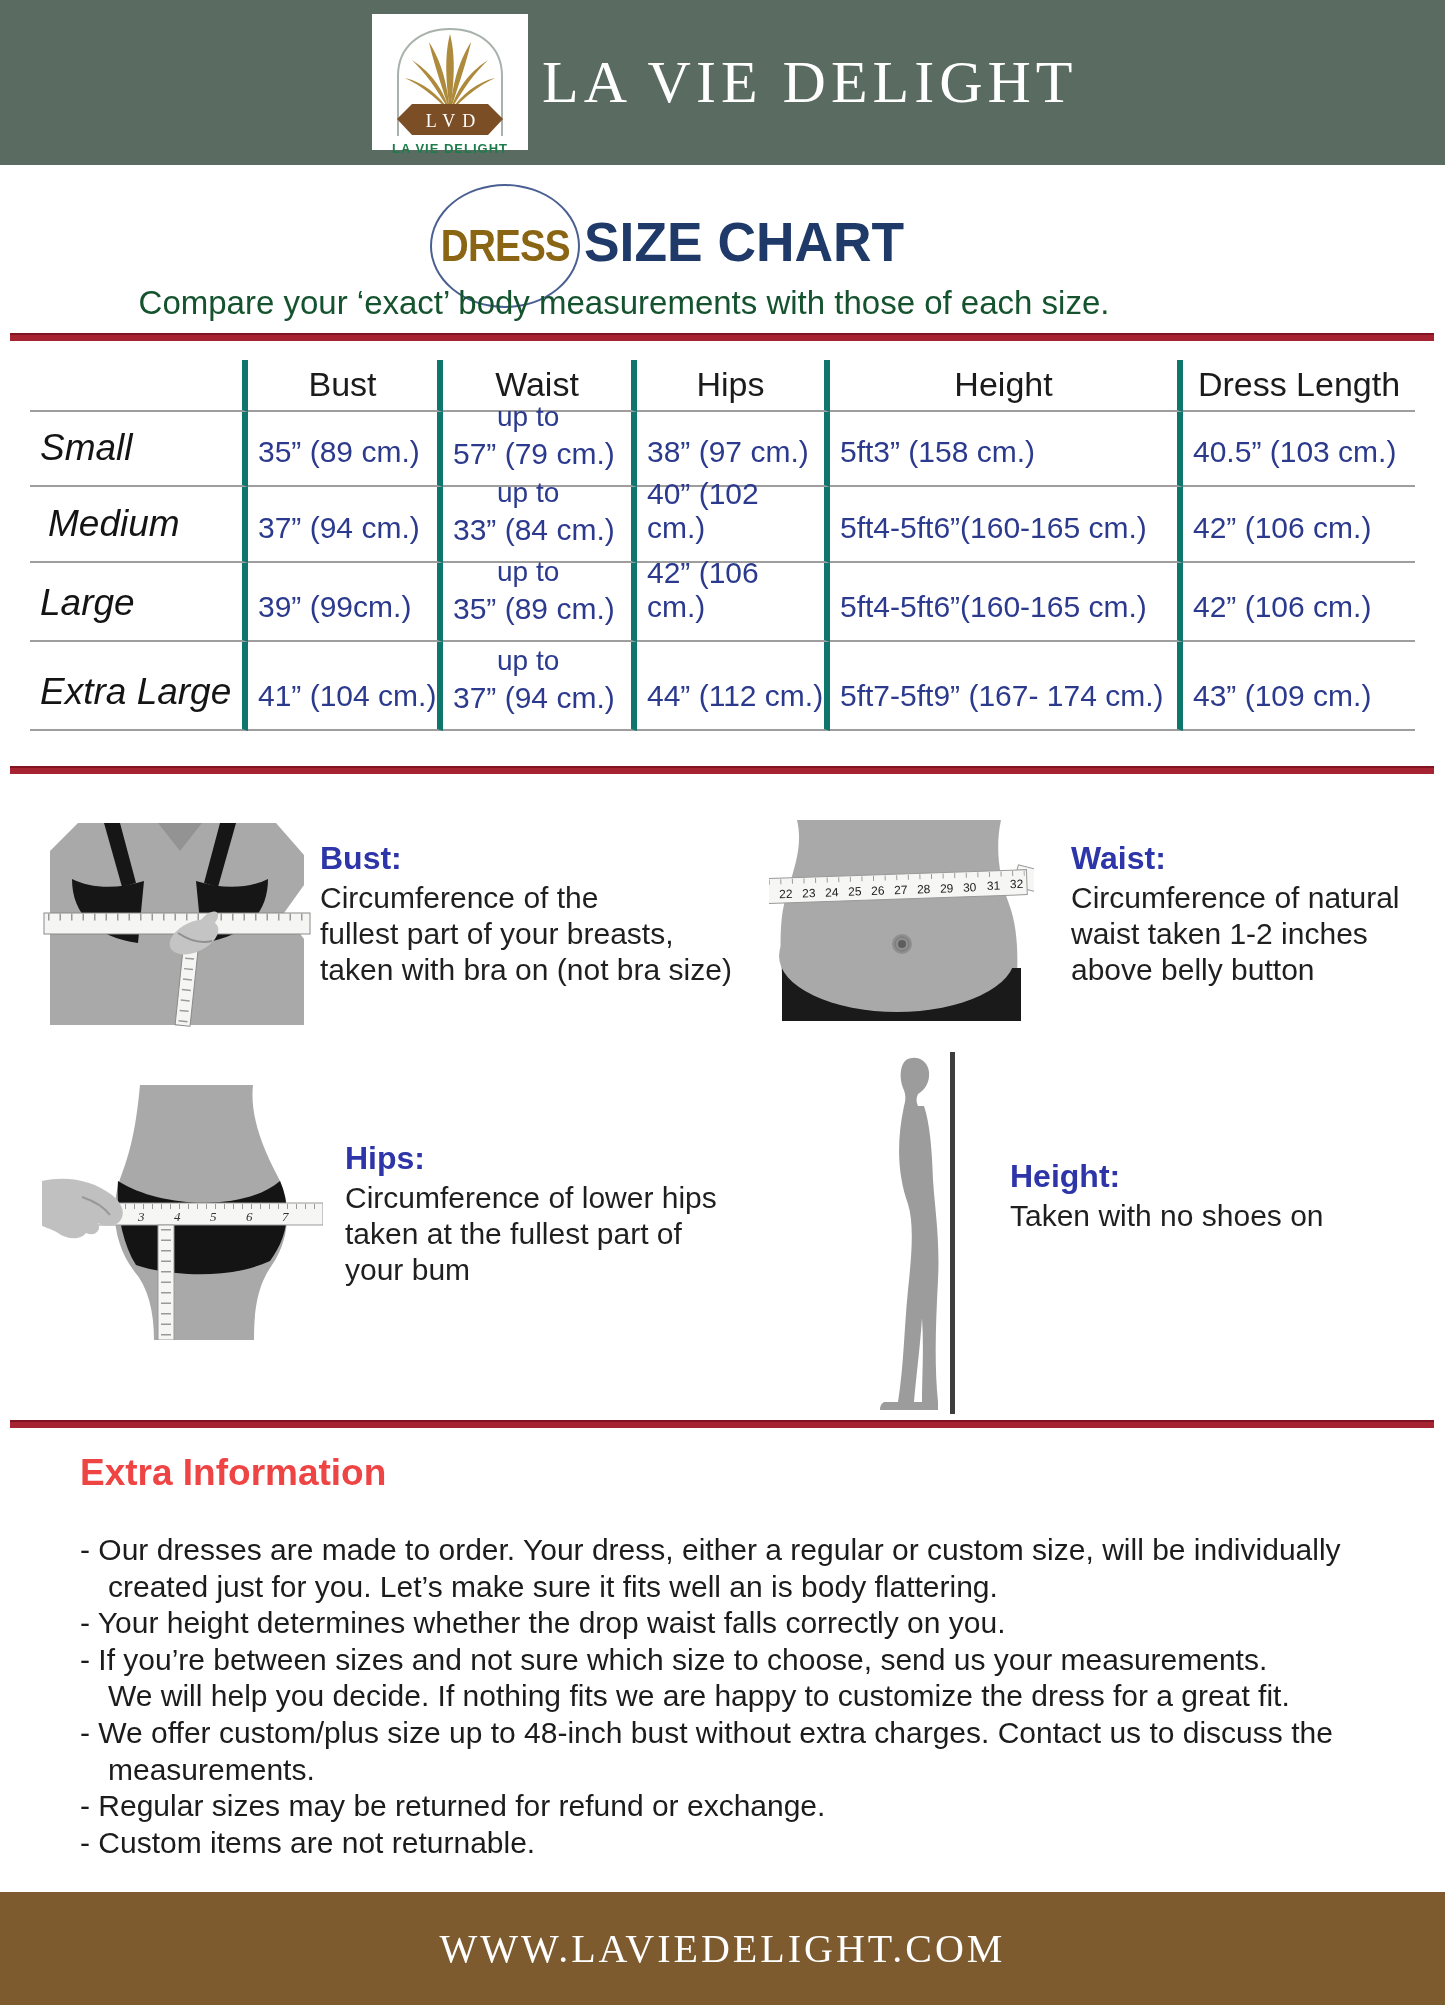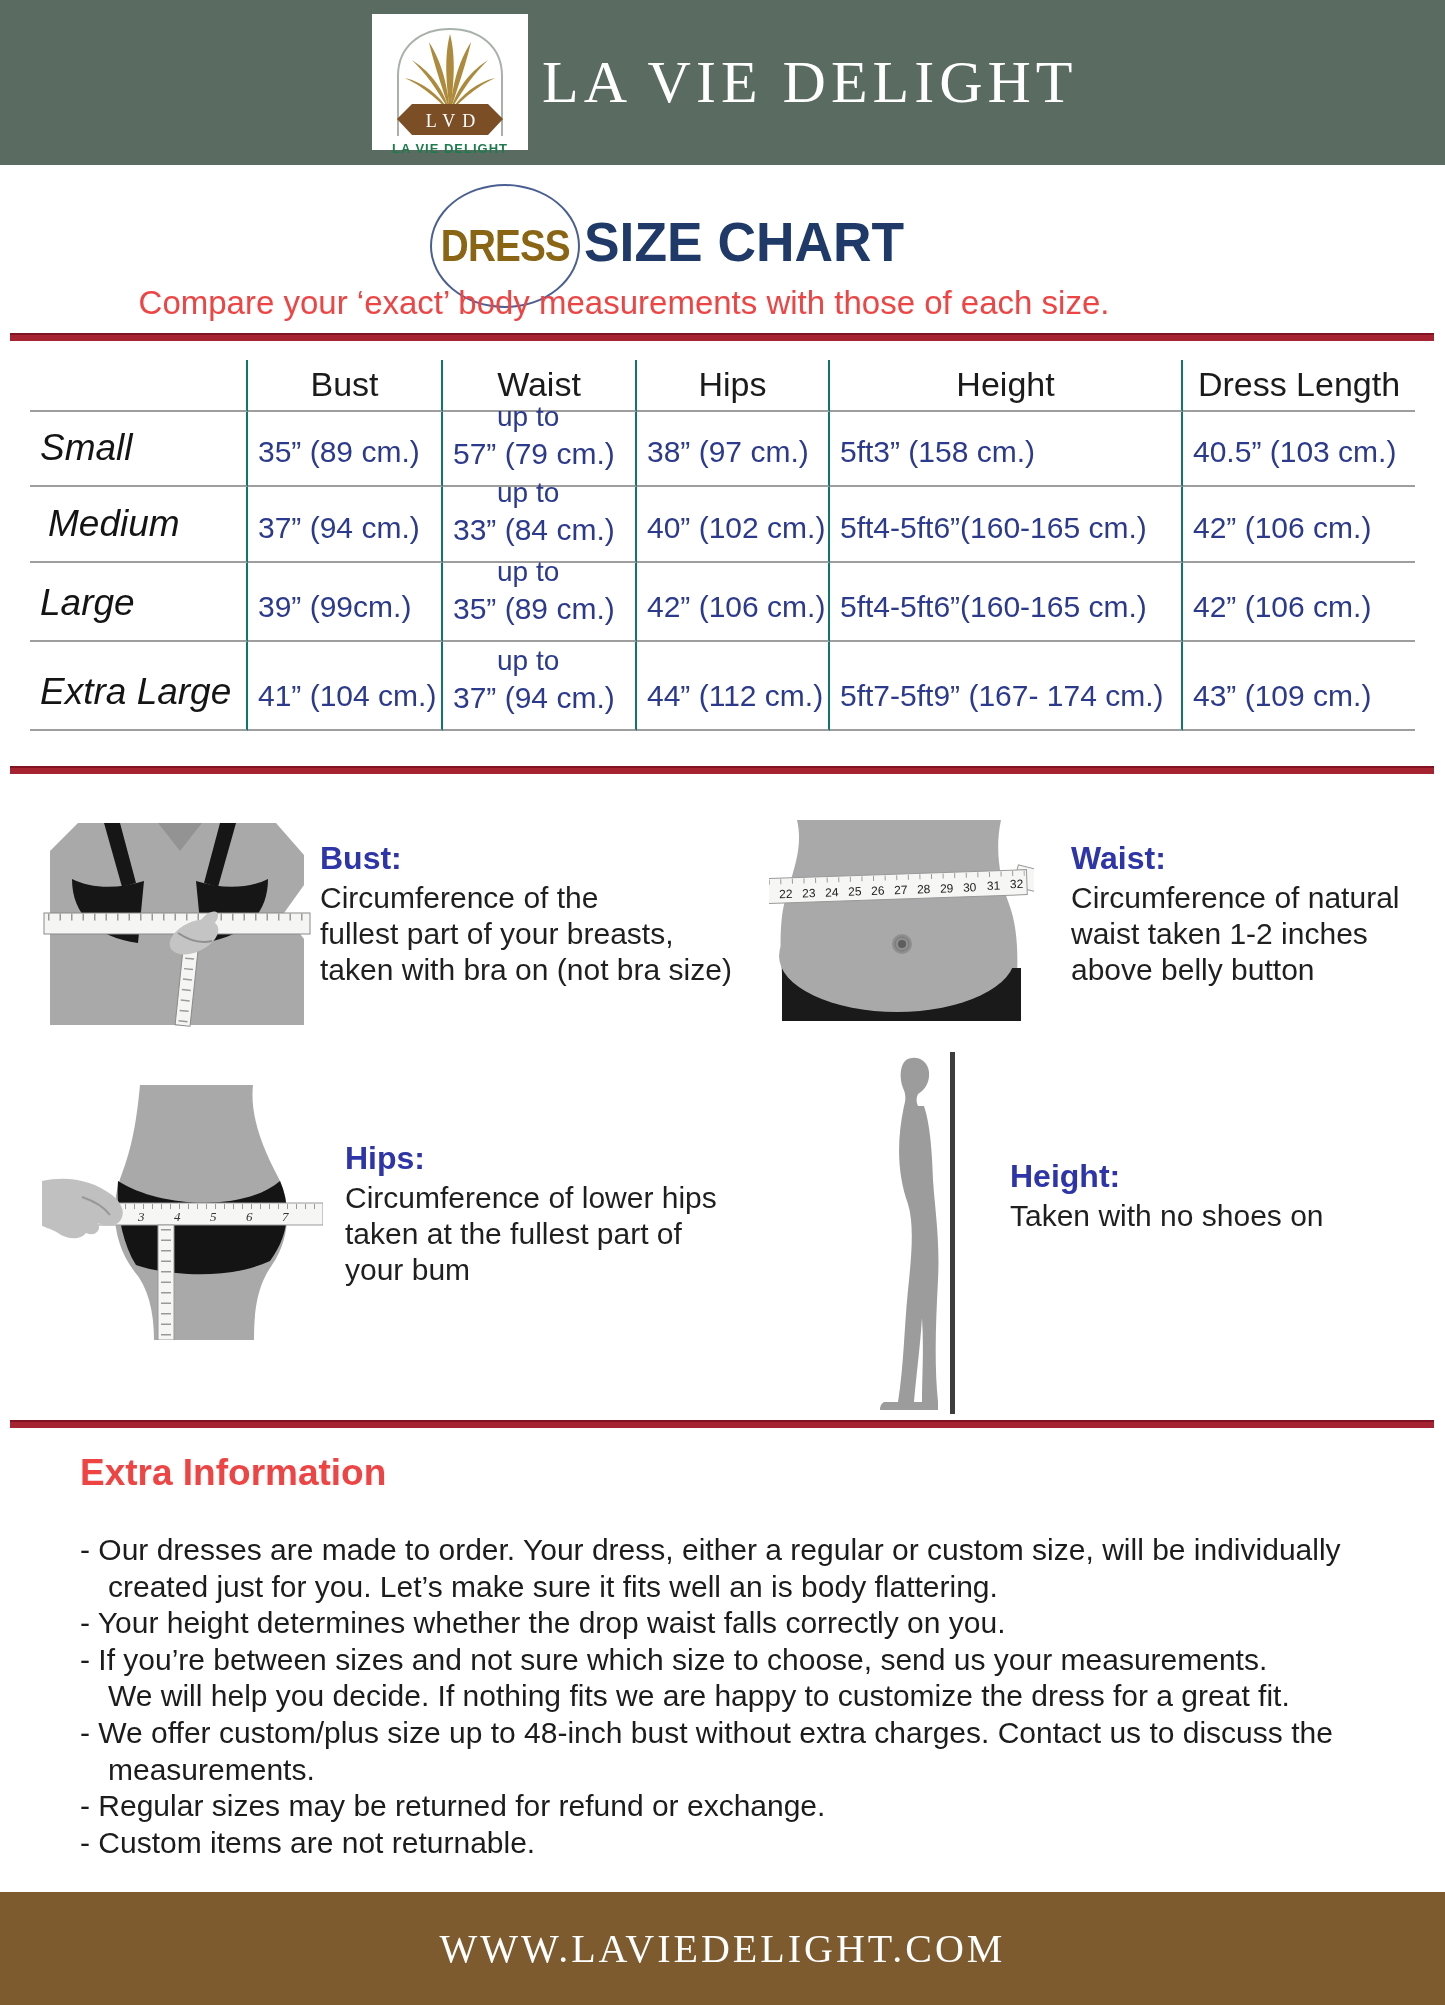--- a/index.html
+++ b/index.html
@@ -12,31 +12,31 @@
   .logo-box{left:372px;top:14px;width:156px;height:136px;background:#ffffff;}
   .brand-title{left:542px;top:0;height:165px;display:flex;align-items:center;
      font-family:"Liberation Serif",serif;font-size:60px;color:#ffffff;letter-spacing:5px;font-weight:500;}
 
   
   .badge-ellipse{left:430px;top:184px;width:146px;height:120px;border:2px solid #4a5f92;border-radius:50%;
      display:flex;align-items:center;justify-content:center;}
   .badge-text{font-size:44px;font-weight:bold;color:#8a6514;transform:scaleX(.88);letter-spacing:-1px;}
   .main-title{left:584px;top:210px;font-size:55px;font-weight:bold;color:#1f3a68;
      transform:scaleX(.97);transform-origin:left;letter-spacing:0px;}
-  .subtitle{left:0;top:284px;width:1248px;text-align:center;font-size:33px;color:#ef4444;}
+  .subtitle{left:0;top:284px;width:1248px;text-align:center;font-size:33px;color:#14532d;}
 
   .rule{left:10px;width:1424px;height:8px;background:#a62331;box-shadow:inset 0 2px 0 #811322;}
   .rule-1{top:333px;} .rule-2{top:766px;} .rule-3{top:1420px;}
 
   
   .size-table{left:30px;top:360px;display:grid;
      grid-template-columns:218px 195px 194px 193px 353px 232px;
      grid-template-rows:52px 75px 76px 79px 89px;}
   .st-cell{box-sizing:border-box;display:flex;}
-  .vline{border-right:2px solid #0f766e;}
+  .vline{border-right:6px solid #0f766e;}
   .hline{border-bottom:2px solid #9e9e9e;}
   .st-h{align-items:flex-end;justify-content:center;padding-bottom:6px;font-size:34px;color:#1b1b1b;}
   .st-label{align-items:flex-end;padding:0 0 16px 10px;font-size:37px;color:#141414;font-style:italic;}
   .st-val{align-items:flex-end;padding:0 0 16px 10px;font-size:30px;color:#2c3a8e;}
   .st-waist{flex-direction:column;align-items:flex-start;justify-content:flex-end;padding:0 0 14px 10px;}
   .st-upto{font-size:28px;color:#2c3a8e;margin-left:44px;margin-bottom:6px;line-height:1;}
 
   
   .guide-heading{font-size:32px;font-weight:bold;color:#2d35a8;}
   .guide-text{font-size:30px;color:#1f1f1f;line-height:36px;}

